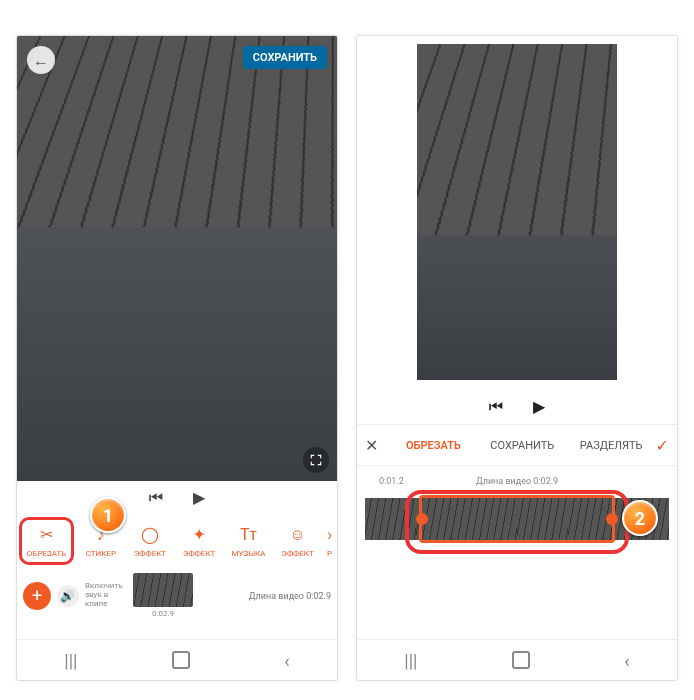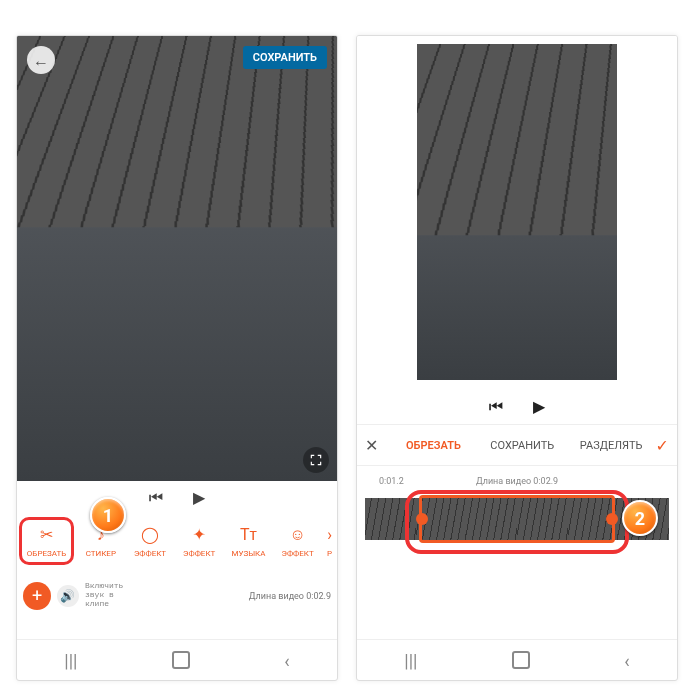--- a/index.html
+++ b/index.html
@@ -67,21 +67,21 @@
   }
 
   .l-clip {
     height:55px; display:flex; align-items:center; gap:6px; padding:0 6px;
     font-size:8px; color:#888;
   }
   .add-btn { width:28px; height:28px; border-radius:50%; background:#f15a24;
     color:#fff; display:flex; align-items:center; justify-content:center; font-size:18px; }
   .sound-btn { width:22px; height:22px; border-radius:50%; background:#eee;
     color:#666; display:flex; align-items:center; justify-content:center; font-size:12px; }
-  .sound-label { width:42px; line-height:1.1;font-family:Liberation Mono, monospace; }
+  .sound-label { width:42px; line-height:1.1; }
   .thumb { width:60px; height:34px; background:#2b2f33;
     background-image: repeating-linear-gradient(100deg,#555 0 6px,#333 6px 7px);
     border-radius:2px; }
   .clip-time { font-size:8px; }
   .clip-spacer { flex:1; }
   .clip-dur { font-size:9px; color:#777; }
 
   .navbar { height:40px; margin-top:auto; display:flex; justify-content:space-around;
     align-items:center; color:#888; font-size:18px; border-top:1px solid #eee; }
   .navbar .sq { width:14px; height:14px; border:2px solid #888; border-radius:3px; }
@@ -189,20 +189,24 @@
     <div class="tool" style="flex:.3">
       <div class="ticon">›</div>
       <div>Р</div>
     </div>
   </div>
 
   <div class="l-clip">
     <div class="add-btn">+</div>
     <div class="sound-btn">🔊</div>
     <div class="sound-label">Включить звук в клипе</div>
+    <div style="display:flex;flex-direction:column;align-items:center;gap:2px;">
+      <div class="thumb"></div>
+      <div class="clip-time">0:02.9</div>
+    </div>
     <div class="clip-spacer"></div>
     <div class="clip-dur">Длина видео 0:02.9</div>
   </div>
 
   <div class="navbar">
     <span>|||</span>
     <span class="sq"></span>
     <span>‹</span>
   </div>
 </div>

